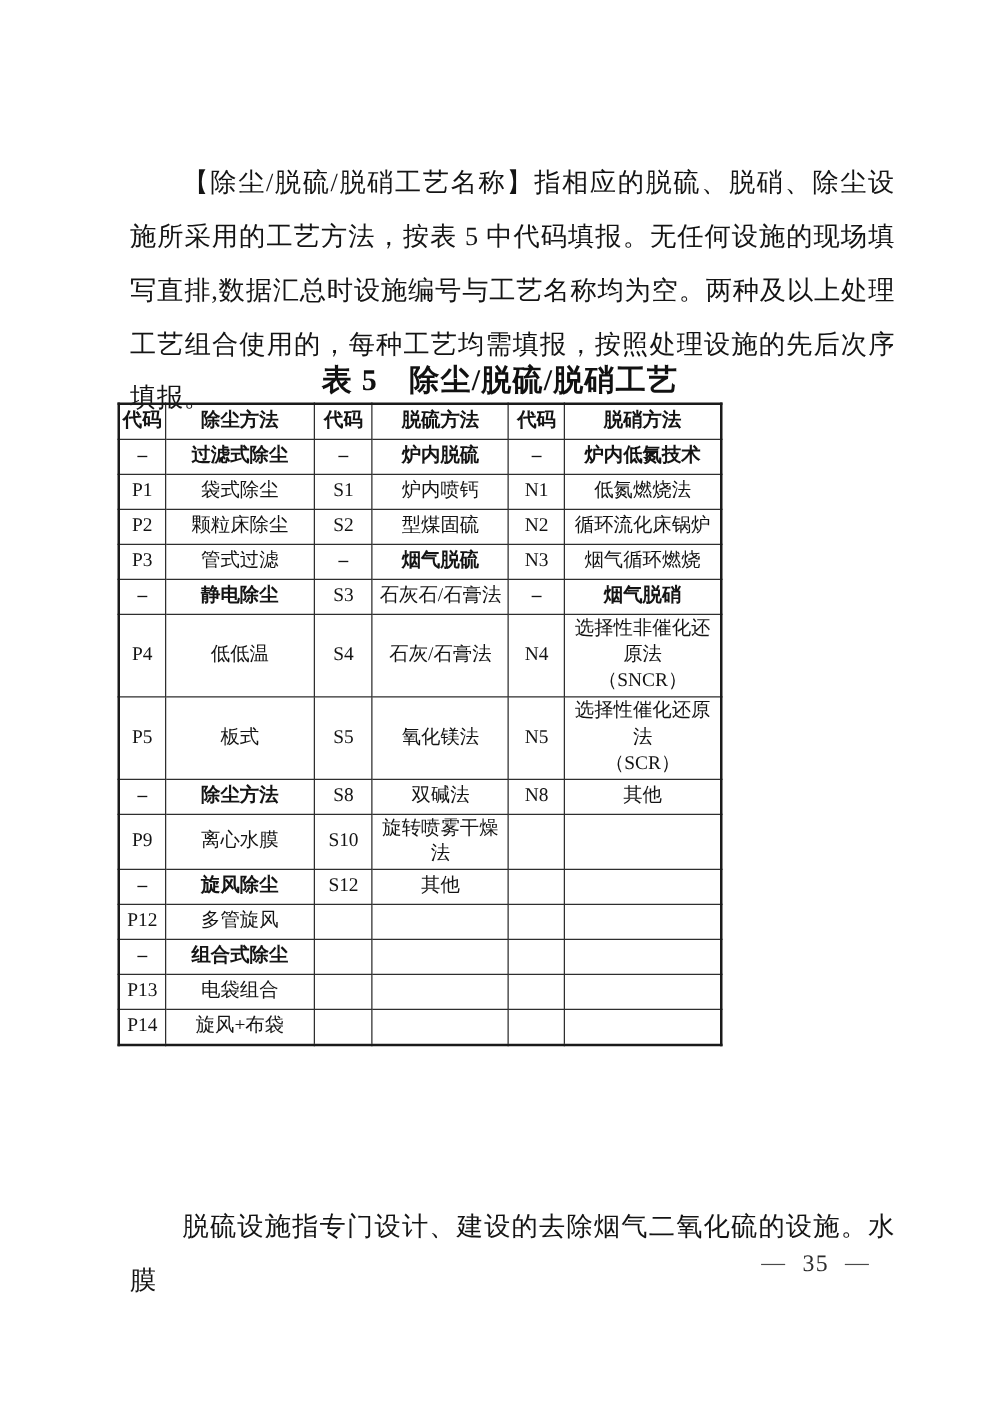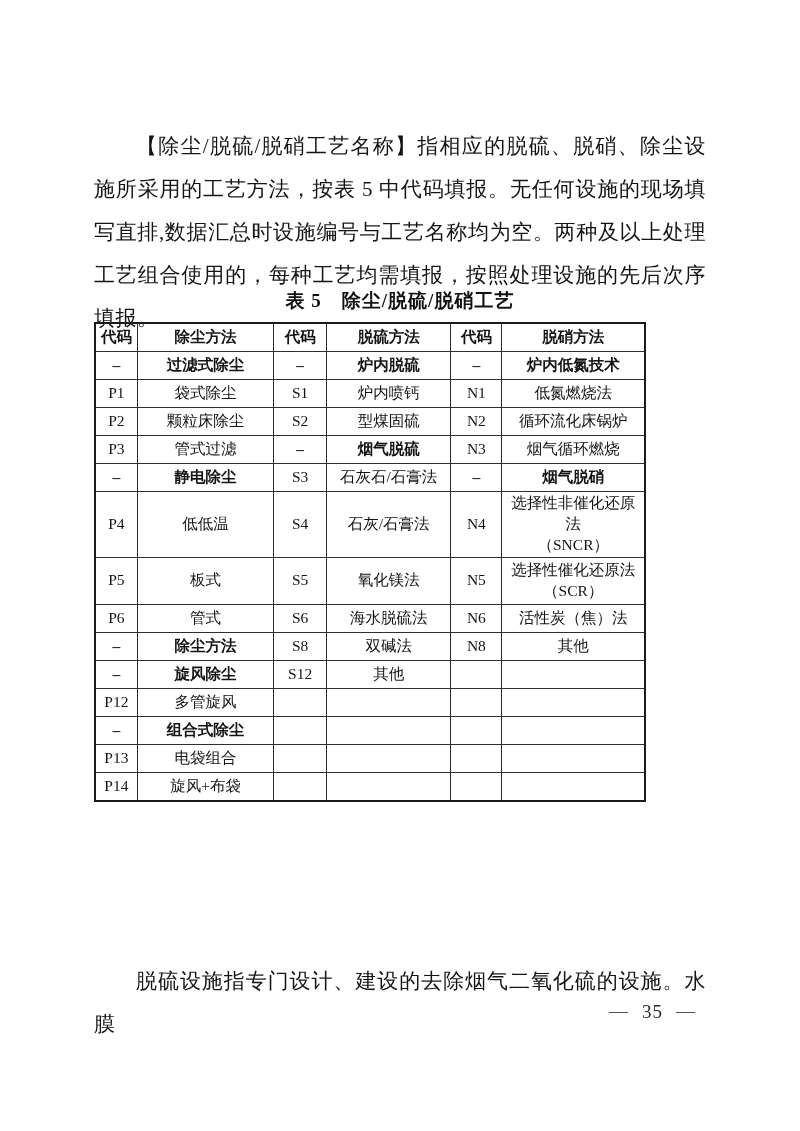--- a/index.html
+++ b/index.html
@@ -9,32 +9,32 @@
     color:#111;
   }
   .page { position:absolute; inset:0; background:#ffffff; }
 
   .para {
     position:absolute; left:94px; width:612px;
     font-size:21px; line-height:43px;
     text-align:justify; text-justify:inter-ideograph;
     letter-spacing:0.5px; color:#141414;
   }
-  .para.indent { text-indent:2em; }
+  .para.indent { text-indent:2em;margin-left:10px; }
   #para-intro { top:104px; }
   #para-foot  { top:939px; text-align-last:justify; }
 
   .table-title {
     position:absolute; top:288px; left:94px; width:612px;
-    text-align:center; font-weight:bold; font-size:19px;
+    text-align:center; font-weight:bold; font-size:24px;
     letter-spacing:1px; color:#111;
   }
 
   table.proc {
-    position:absolute; top:322px; left:94px; width:552px;
+    position:absolute; top:322px; left:94px; width:484px;
     border-collapse:collapse; table-layout:fixed;
     border:2.5px solid #1a1a1a;
     font-size:15.5px; color:#141414;
   }
   table.proc th, table.proc td {
     border:1px solid #2e2e2e;
     text-align:center; vertical-align:middle;
     padding:1px 2px; height:25px;
     white-space:pre-line; line-height:1.35;
     overflow:hidden;
@@ -131,36 +131,36 @@
         <tr class="tall">
           <td>P5</td>
           <td>板式</td>
           <td>S5</td>
           <td>氧化镁法</td>
           <td>N5</td>
           <td>选择性催化还原法
 （SCR）</td>
         </tr>
         <tr>
-          <td>P6</td>
-          <td>管式</td>
-          <td>S6</td>
-          <td>海水脱硫法</td>
-          <td>N6</td>
-          <td>活性炭（焦）法</td>
-        </tr>
-        <tr>
           <td class="b">–</td>
           <td class="b">除尘方法</td>
           <td>S8</td>
           <td>双碱法</td>
           <td>N8</td>
           <td>其他</td>
         </tr>
         <tr>
+          <td>P9</td>
+          <td>离心水膜</td>
+          <td>S10</td>
+          <td>旋转喷雾干燥法</td>
+          <td></td>
+          <td></td>
+        </tr>
+        <tr>
           <td class="b">–</td>
           <td class="b">旋风除尘</td>
           <td>S12</td>
           <td>其他</td>
           <td></td>
           <td></td>
         </tr>
         <tr>
           <td>P12</td>
           <td>多管旋风</td>

